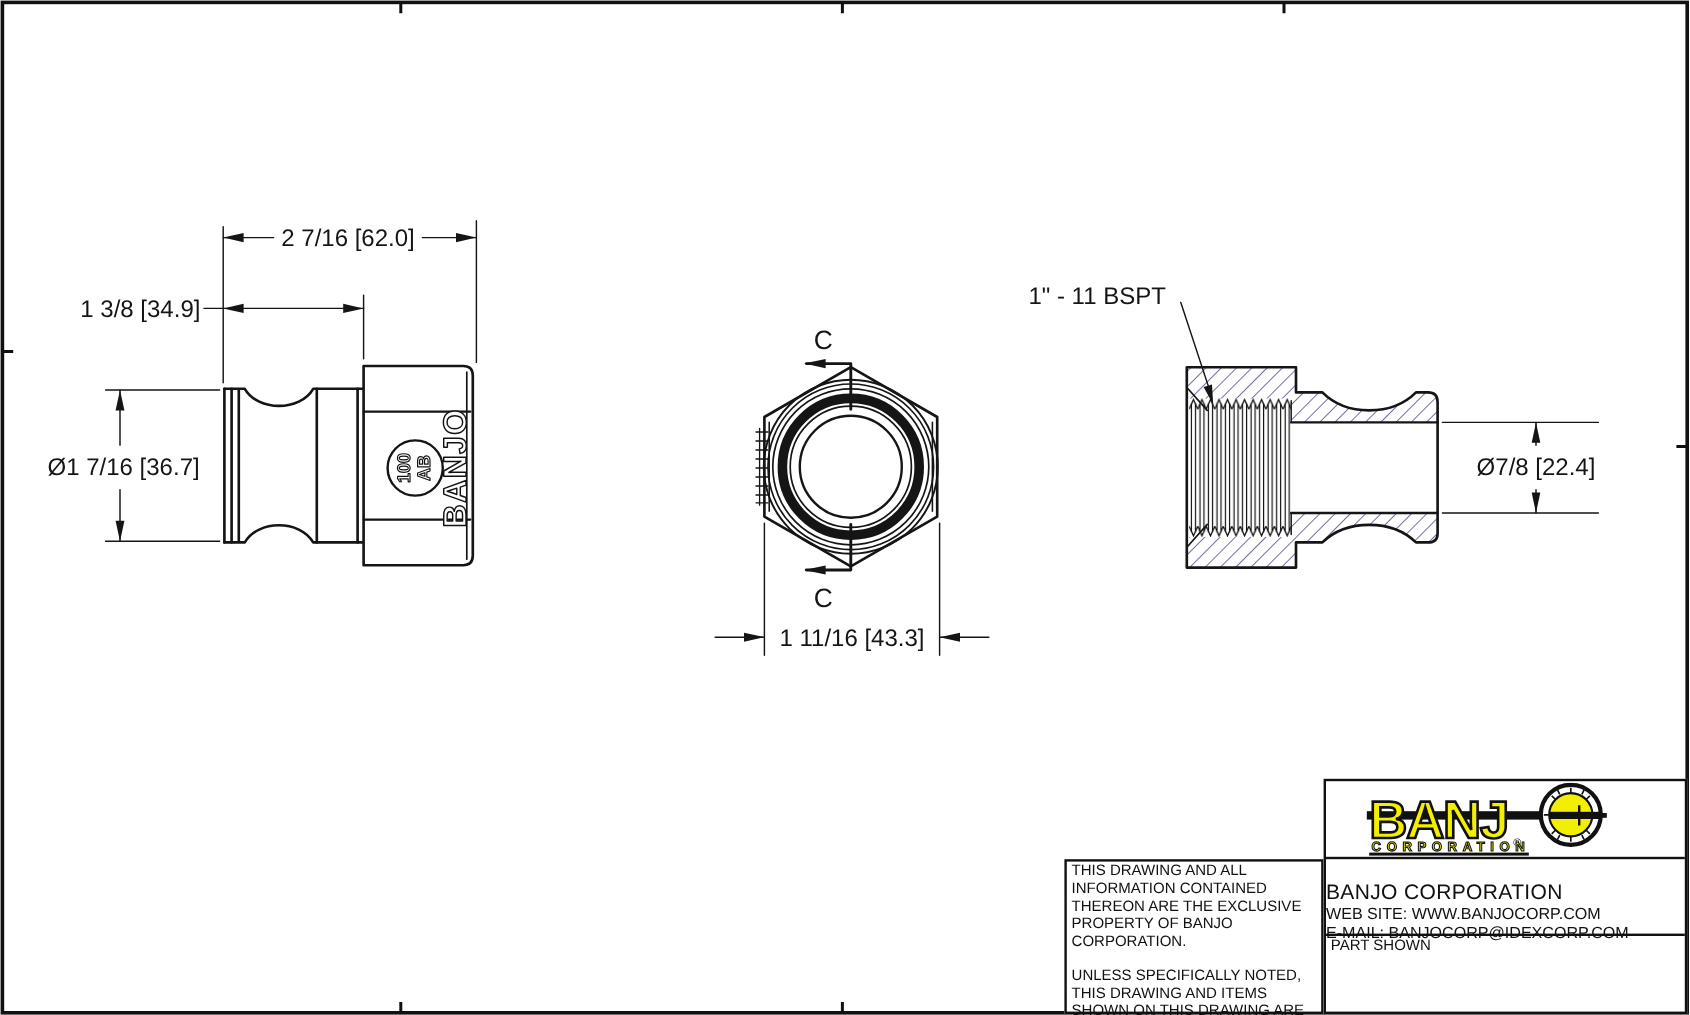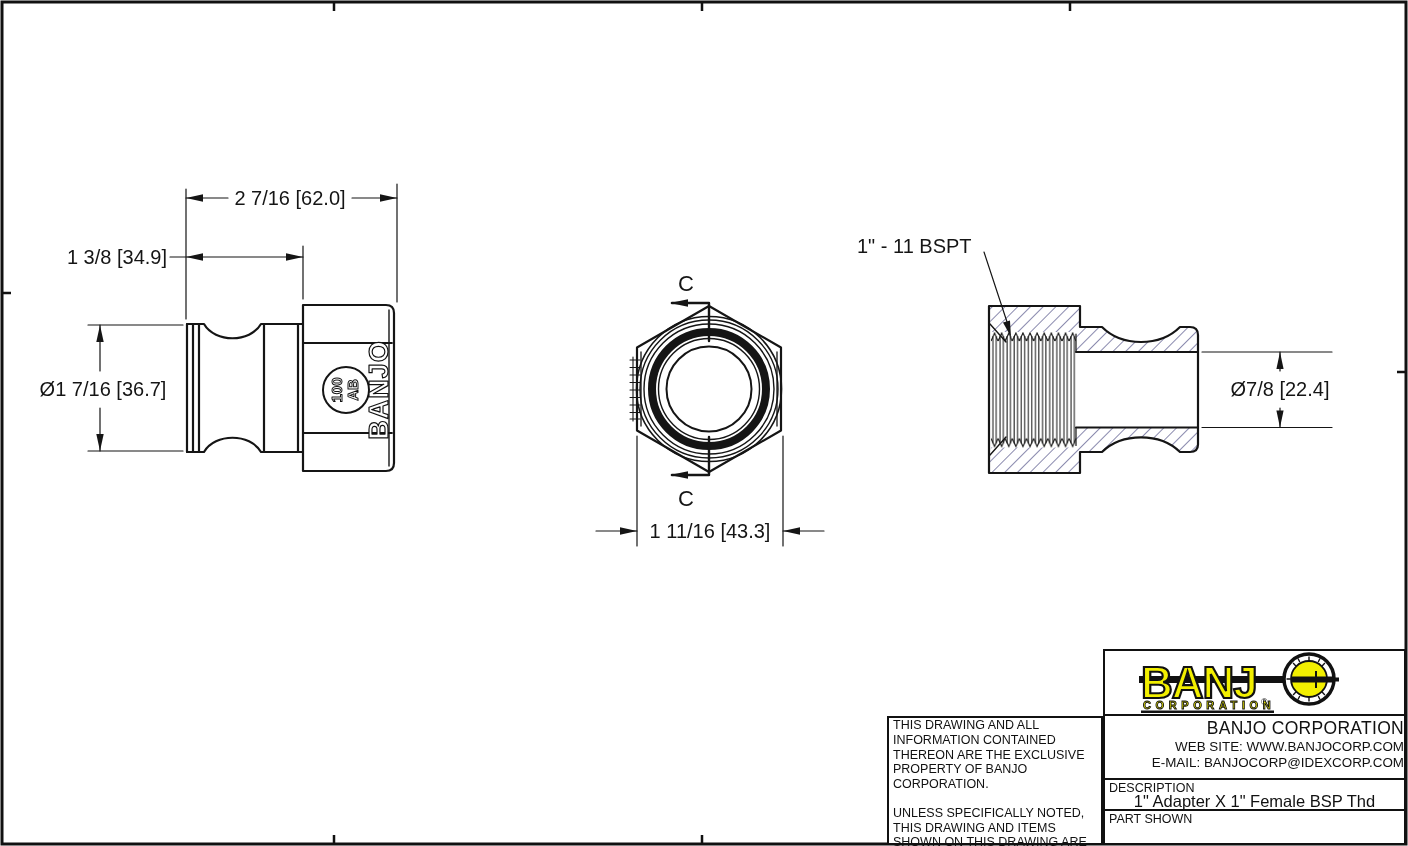--- a/index.html
+++ b/index.html
@@ -44,22 +44,22 @@
   .logo-row {
     height: 65px;
     border-bottom: 2px solid #111;
     display: flex; align-items: center; justify-content: center;
     box-sizing: border-box;
   }
   .company-row {
     height: 64px;
     border-bottom: 2px solid #111;
     box-sizing: border-box;
-    text-align: right;
-    padding-top: 2px;
+    text-align: left;
+    padding-top: 17px;
   }
   .company-name { font-size: 17.5px; letter-spacing: 0.3px; }
   .company-line { font-size: 13.4px; line-height: 1.16; }
   .desc-row, .part-row {
     position: relative;
     box-sizing: border-box;
   }
   .desc-row { height: 31px; border-bottom: 2px solid #111; }
   .part-row { flex: 1; }
   .block-label {
@@ -235,22 +235,18 @@
 
         <text x="10" y="57" font-size="11" font-weight="bold" letter-spacing="4.6" fill="#f2ef00" stroke="#111" stroke-width="0.9">CORPORATION</text>
         <rect x="8" y="58.5" width="133" height="2.5" fill="#111"></rect>
       </svg>
     </div>
     <div class="company-row">
       <div class="company-name">BANJO CORPORATION</div>
       <div class="company-line">WEB SITE: WWW.BANJOCORP.COM</div>
       <div class="company-line">E-MAIL: BANJOCORP@IDEXCORP.COM</div>
     </div>
-    <div class="desc-row">
-      <div class="block-label">DESCRIPTION</div>
-      <div class="block-value">1" Adapter X 1" Female BSP Thd</div>
-    </div>
     <div class="part-row">
       <div class="block-label">PART SHOWN</div>
     </div>
   </div>
 
 </div>
 
 </body></html>

